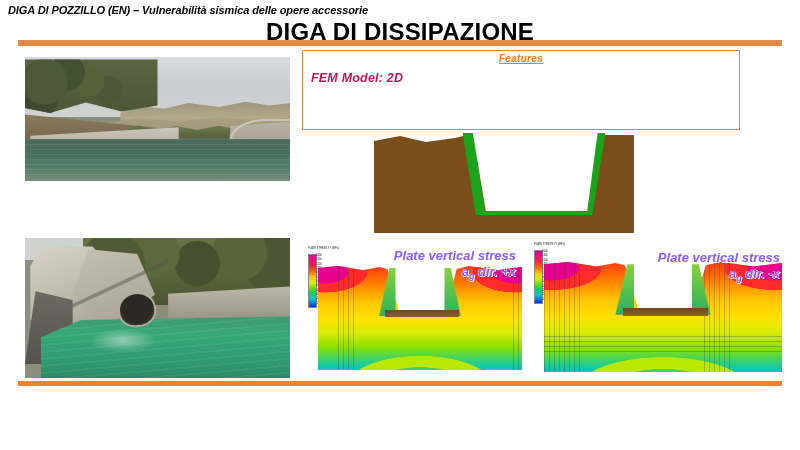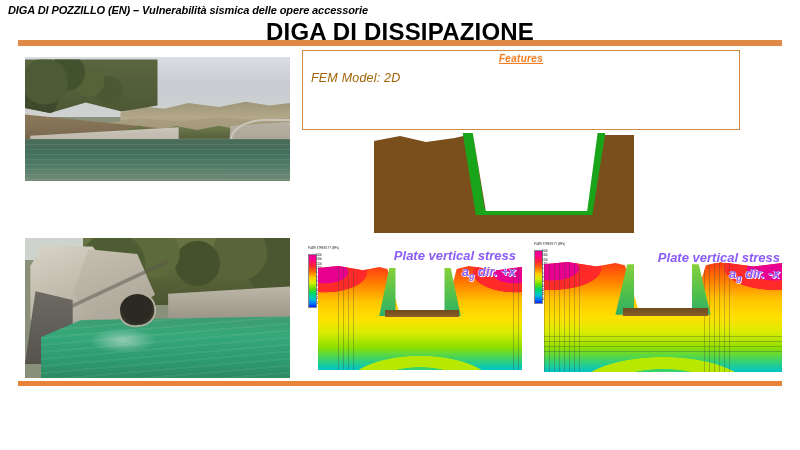--- a/index.html
+++ b/index.html
@@ -94,21 +94,21 @@
             background:radial-gradient(ellipse,rgba(225,235,225,.55),transparent 70%);}
 
   
   .features-box{position:absolute;left:302px;top:50px;width:436px;height:78px;
                 border:1.6px solid #d08a45;background:#fff;}
   .feat-title{position:absolute;left:0;top:2px;width:100%;text-align:center;
               font-size:10px;font-weight:bold;font-style:italic;color:#F07E26;
               text-decoration:underline;letter-spacing:.3px;
               text-shadow:1px 1px 0 #fff, -.6px -.6px 0 #fde9d8;}
   .feat-lines{position:absolute;left:8px;top:19px;}
-  .feat-line{font-size:12.5px;font-weight:normal;font-style:italic;color:#a16207;
+  .feat-line{font-size:12.5px;font-weight:bold;font-style:italic;color:#be185d;
              line-height:17px;letter-spacing:.2px;white-space:nowrap;
              text-shadow:1px 1px 0 #ffffff,-0.7px -0.7px 0 #ffffff,
                          1px -0.7px 0 #ffffff,-0.7px 1px 0 #ffffff;}
 
   
   .fem-model{position:absolute;left:374px;top:133px;width:260px;height:100px;}
   .fem-soilbody{position:absolute;left:0;top:0;width:100%;height:100%;background:#7a4f1c;
             clip-path:polygon(0 8%,10% 3%,20% 9%,31% 5%,36% 2%,100% 2%,100% 100%,0 100%);}
   .fem-void{position:absolute;left:36%;top:0;width:50%;height:78%;background:#ffffff;
             clip-path:polygon(4% 0,100% 0,92% 100%,14% 100%);}

